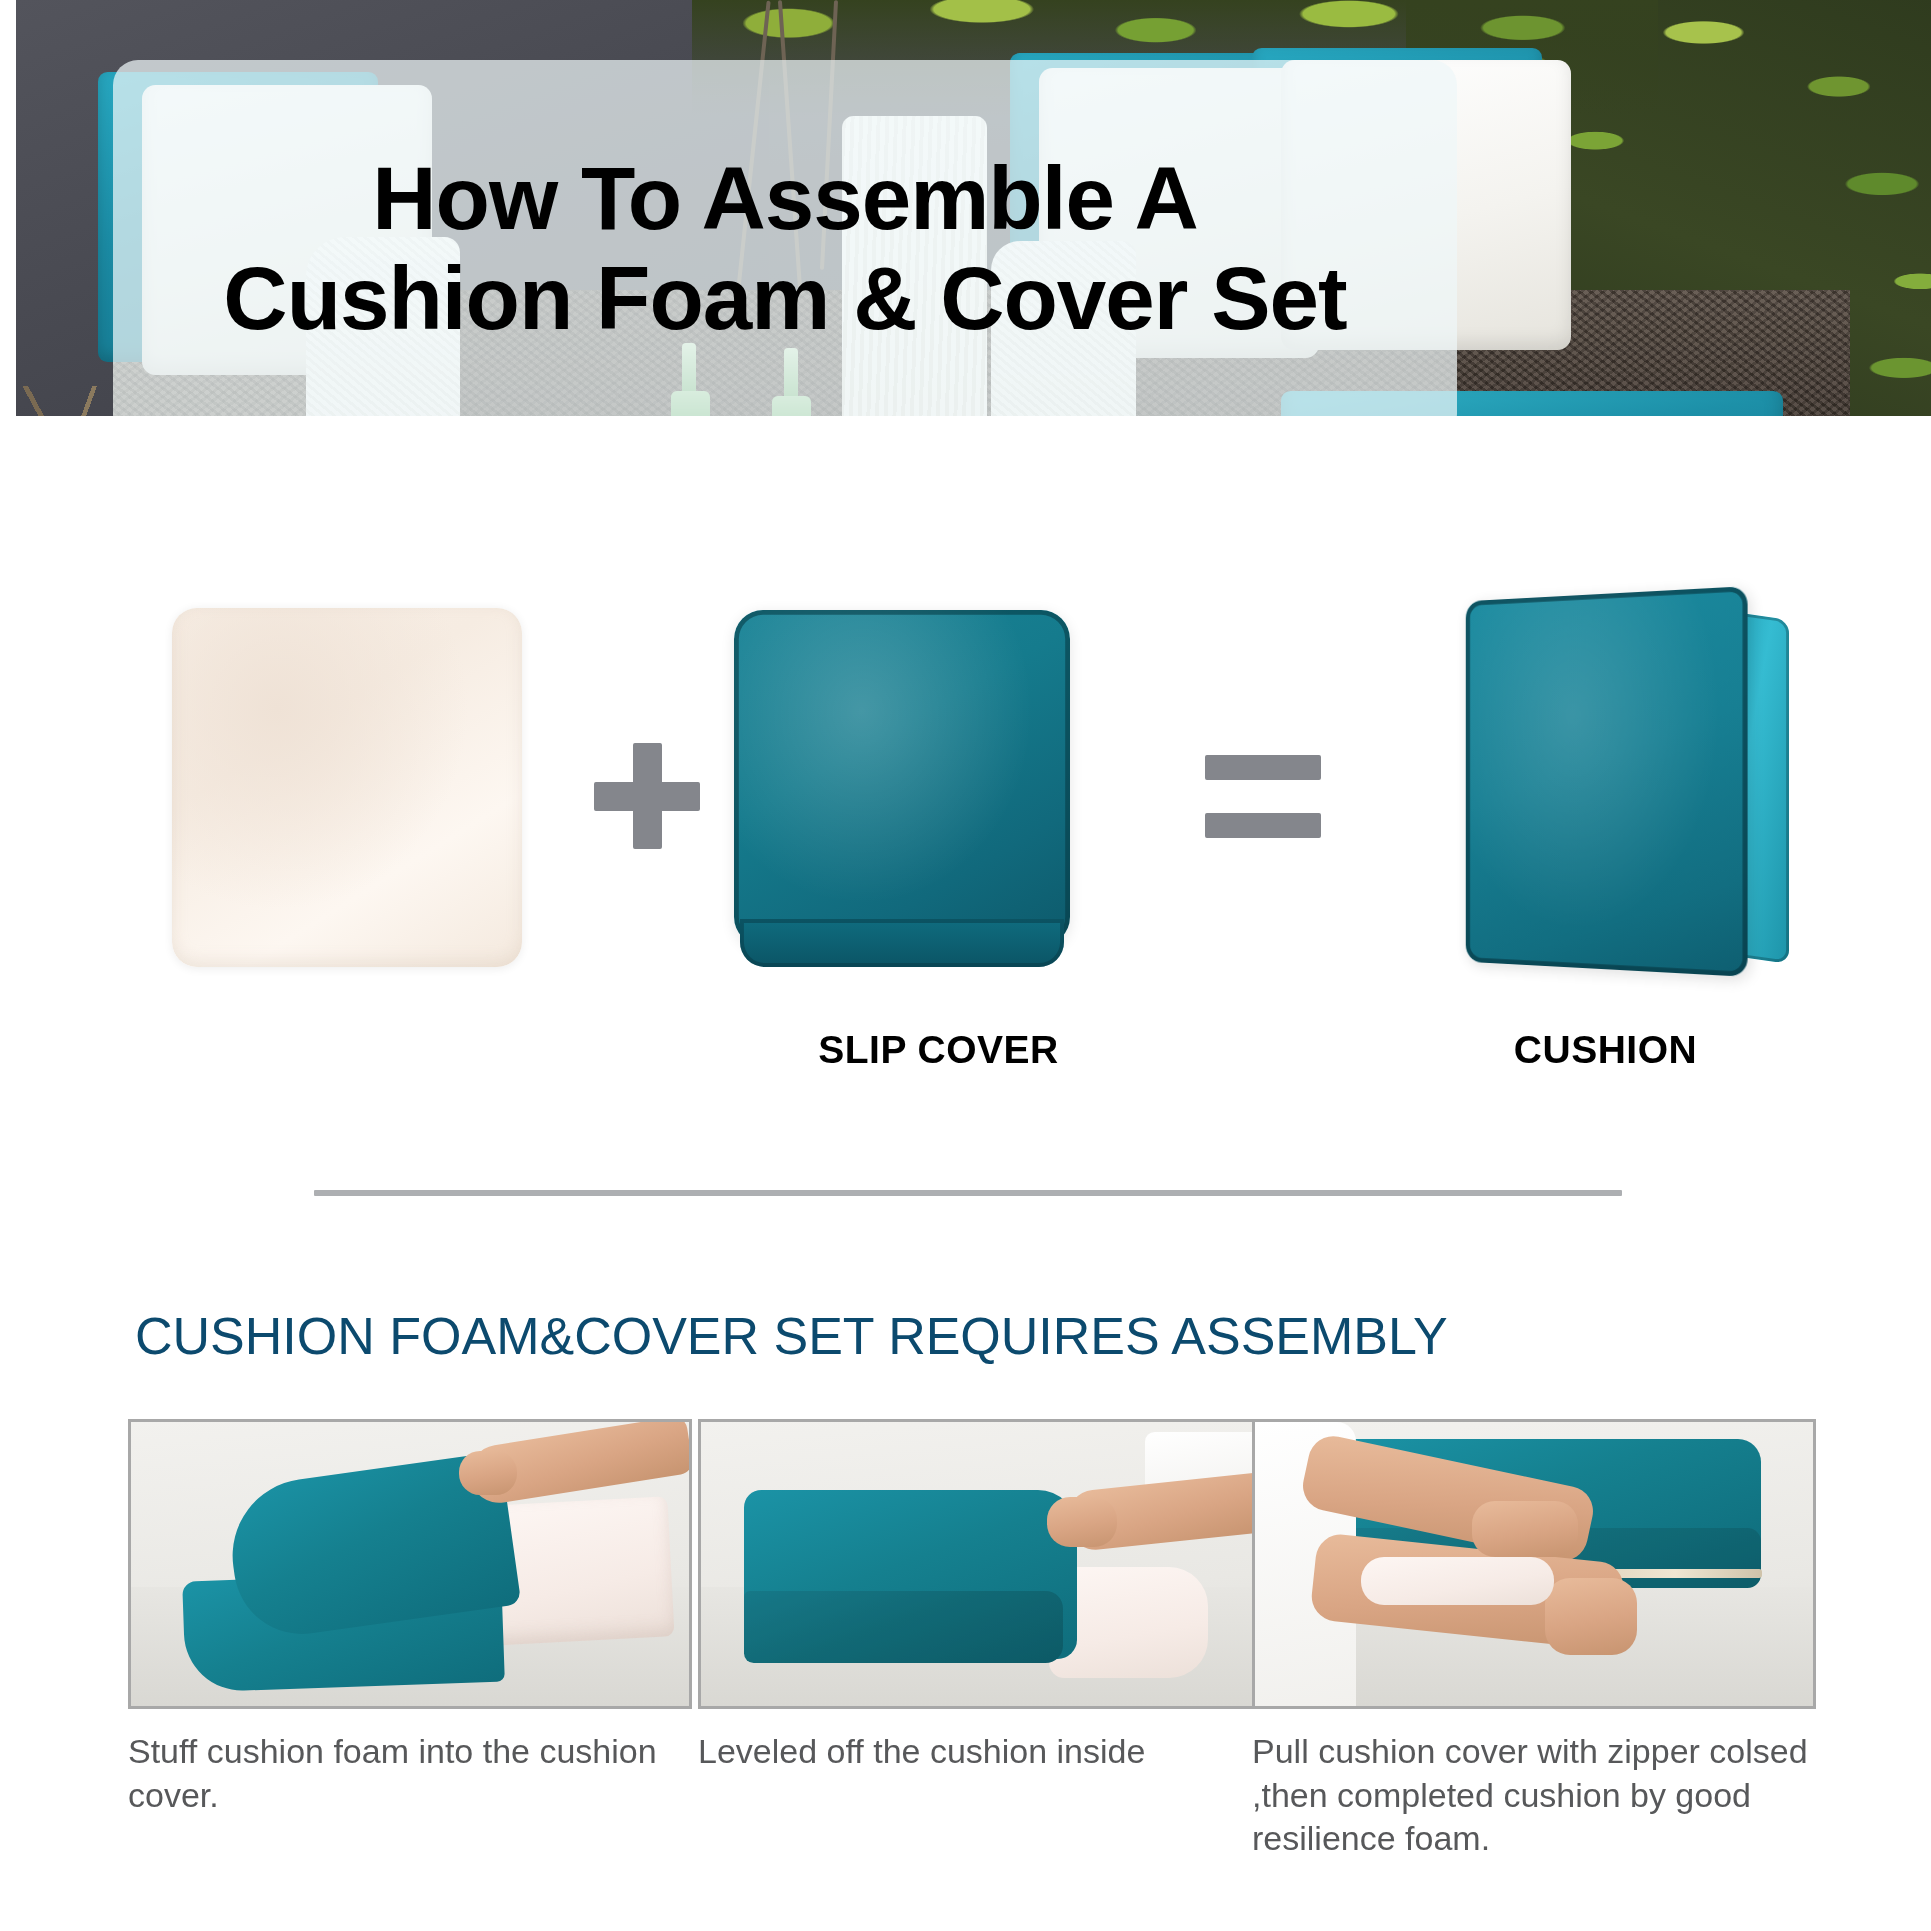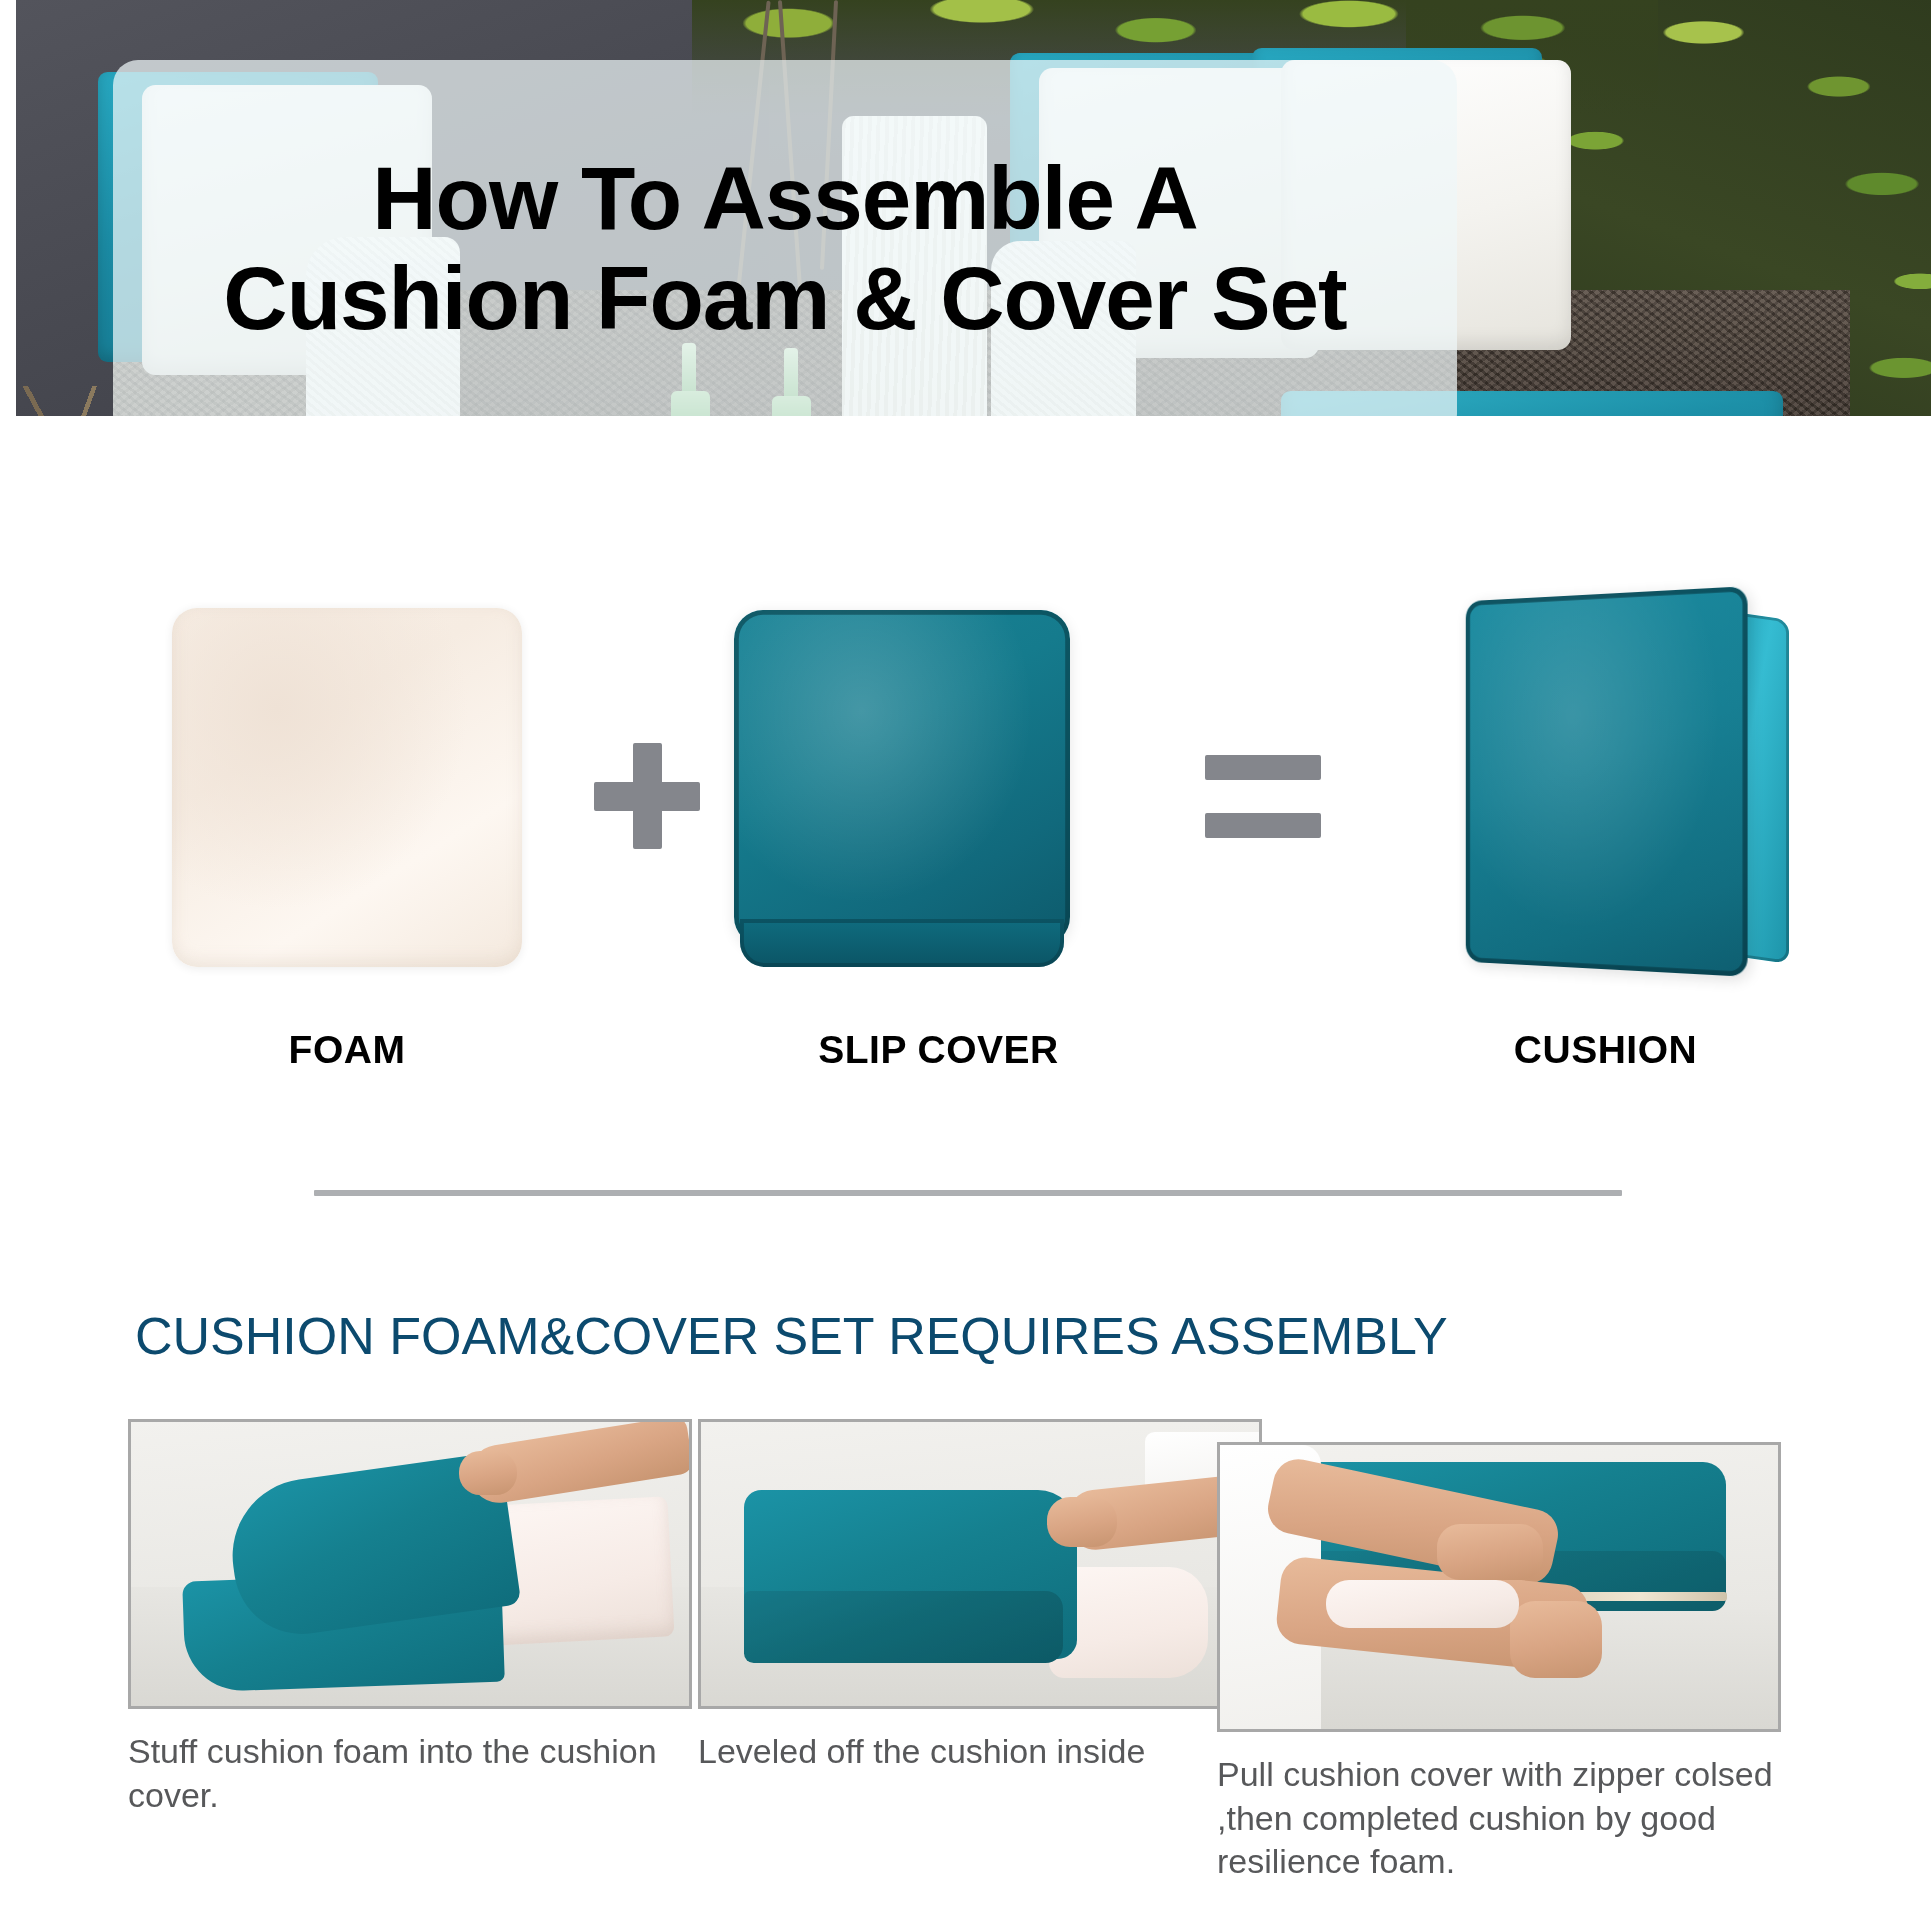--- a/index.html
+++ b/index.html
@@ -236,21 +236,21 @@
     font-family:"Liberation Sans", sans-serif;
     font-weight:normal;font-size:52px;color:#0c4a6e;letter-spacing:0px;
     white-space:nowrap;
   }
 
   
   .steps{position:absolute;left:0;top:1419px;width:1931px;height:512px;}
   .step{position:absolute;width:579px;}
   .step-1{left:128px;}
   .step-2{left:698px;}
-  .step-3{left:1217px;margin-top:23px;}
+  .step-3{left:1252px;}
 
   .photo{
     position:relative;width:564px;height:290px;
     border:3.9px solid #a8a8a8;
     background:linear-gradient(180deg,#efeeec 0%,#e7e6e3 55%,#dddcd8 100%);
     overflow:hidden;box-sizing:border-box;
   }
   .p-bg{position:absolute;inset:0;
     background:linear-gradient(175deg,#f2f1ee 0%,#e9e8e4 60%,#dededa 100%);}
   .p-table{position:absolute;left:0;bottom:0;width:100%;height:42%;
@@ -328,21 +328,20 @@
       <span></span>
   </div>
 
   <div class="eq-item cushion-wrap">
     <div class="cushion-side"></div>
     <div class="cushion-face"></div>
   </div>
 </div>
 
 <div class="eq-labels">
-  <div class="eq-label lbl-foam">FOAM</div>
   <div class="eq-label lbl-slip">SLIP COVER</div>
   <div class="eq-label lbl-cush">CUSHION</div>
 </div>
 
 <div class="divider"></div>
 
 <div class="section-heading">CUSHION FOAM&amp;COVER SET REQUIRES ASSEMBLY</div>
 
 <div class="steps">
 

